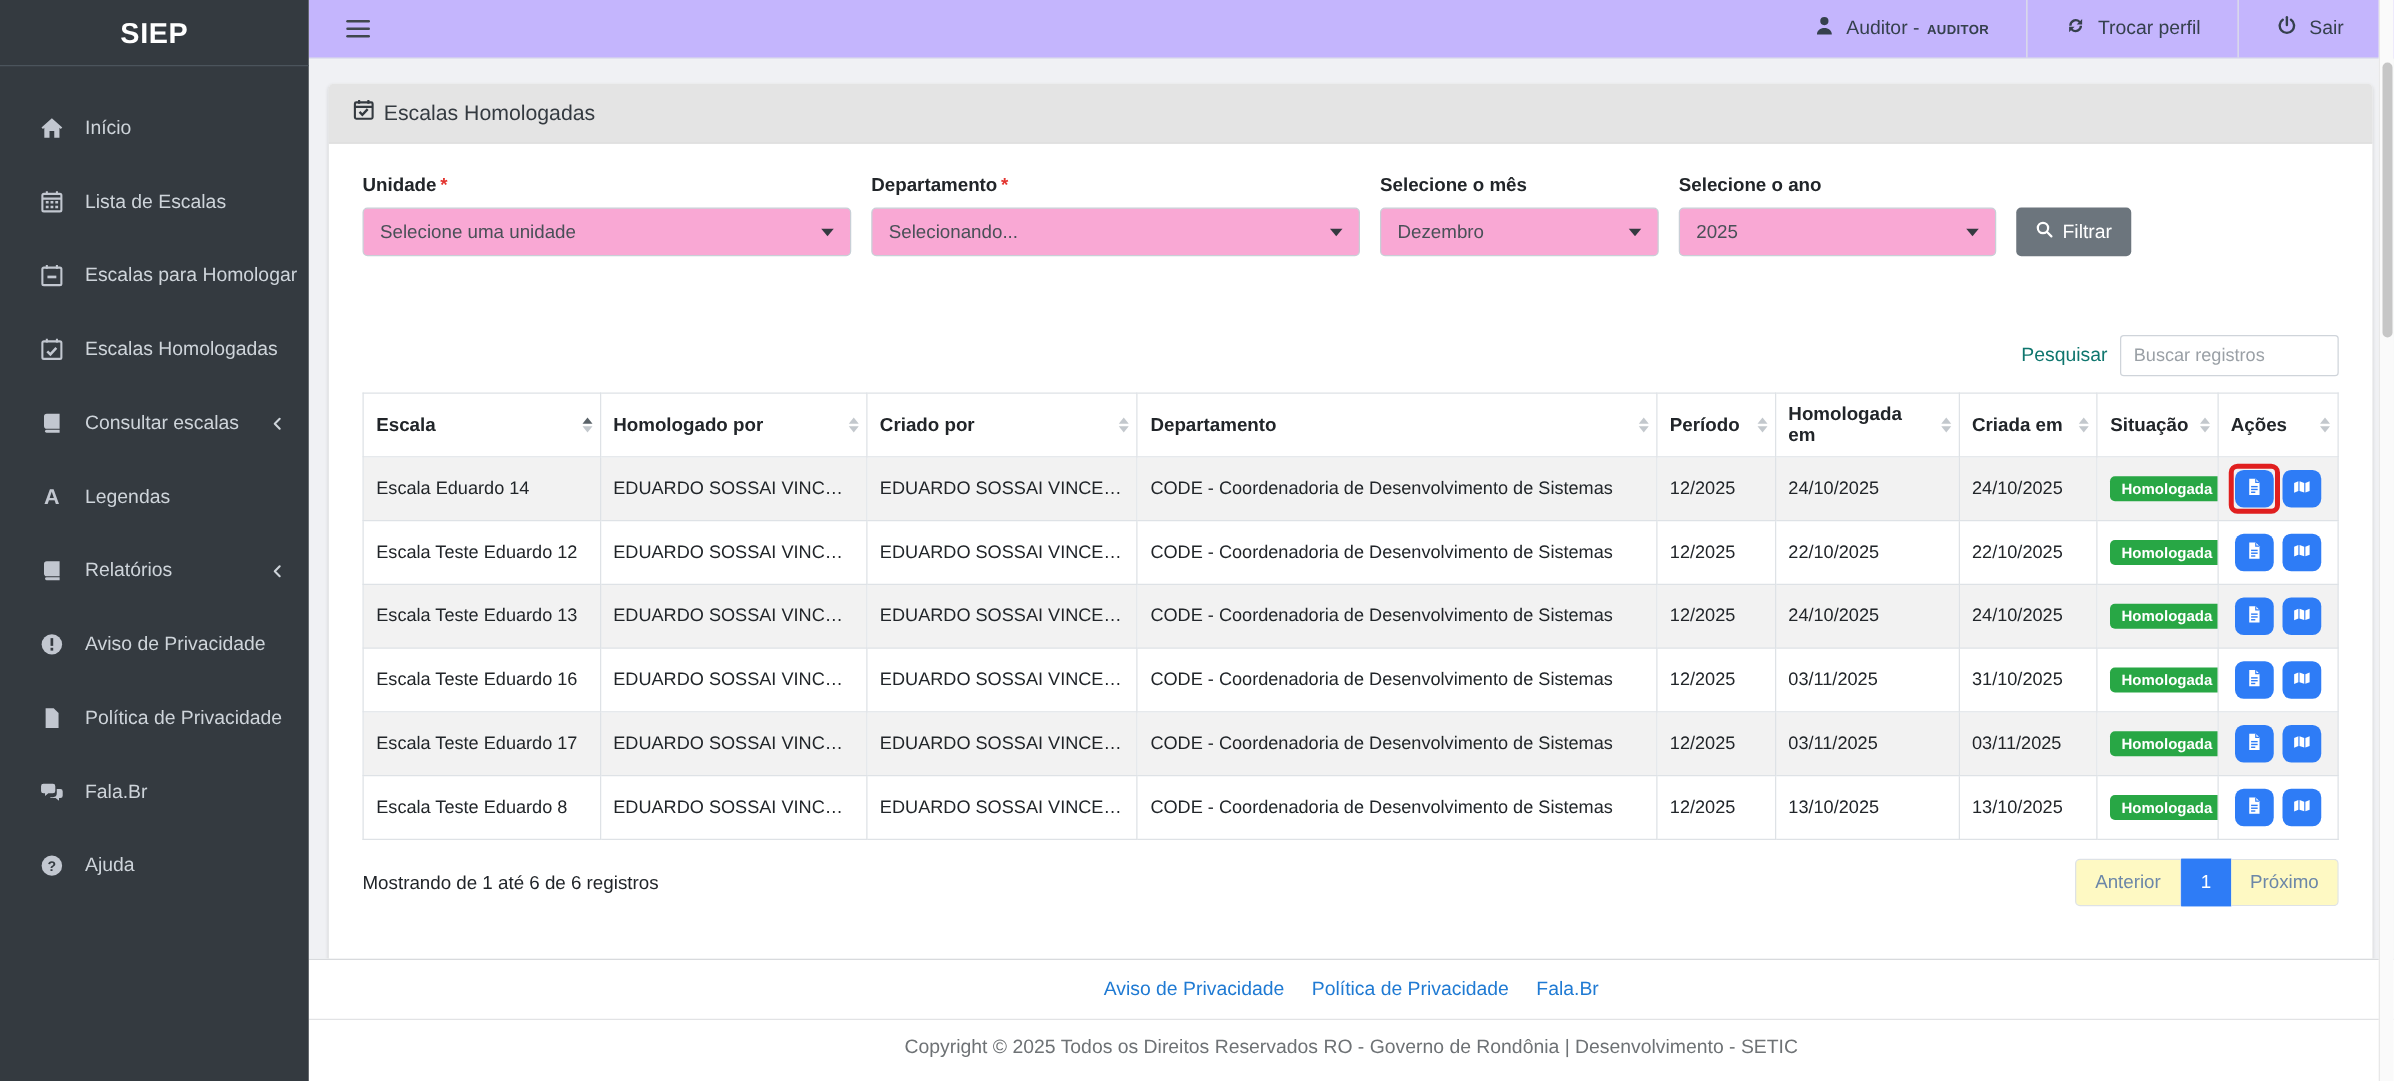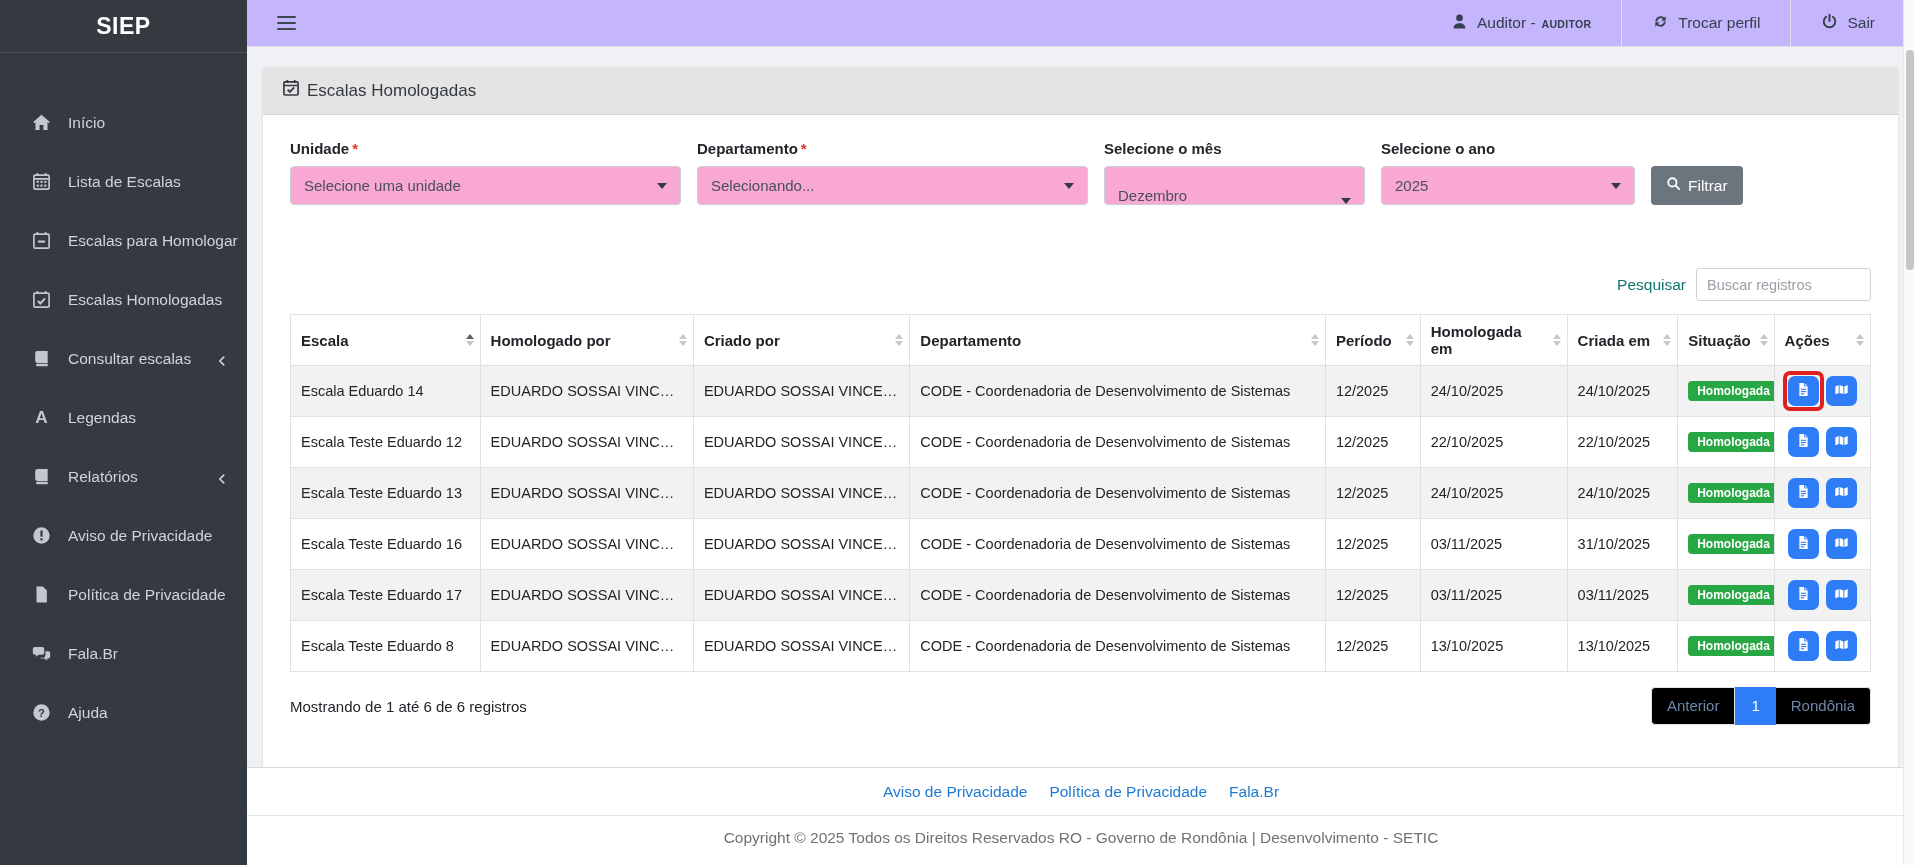--- a/index.html
+++ b/index.html
@@ -6,21 +6,21 @@
   html,body { width:1915px; height:865px; overflow:hidden; }
   body { font-family:"Liberation Sans","DejaVu Sans",sans-serif; background:#fff; color:#212529; }
   .page { position:relative; width:1915px; height:865px; overflow:hidden; }
 
   
   .sidebar { position:absolute; left:0; top:0; width:247px; height:865px; background:#343a40; z-index:5; }
   .brand { height:53px; display:flex; align-items:center; justify-content:center;
            color:#fff; font-size:23px; font-weight:600; letter-spacing:.5px;
            border-bottom:1px solid #4b545c; }
   .nav { padding-top:20px; }
-  .nav-item { height:59px; display:flex; align-items:flex-end; padding:0 18px 0 30px;
+  .nav-item { height:59px; display:flex; align-items:center; padding:0 18px 0 30px;
               color:#ced4da; font-size:15.5px; cursor:pointer; }
   .nav-icon { width:22px; height:20px; margin-right:16px; display:inline-flex; align-items:center; justify-content:center; color:#c2c7d0; flex-shrink:0; }
   .nav-icon svg { width:19px; height:19px; }
   .nav-label { white-space:nowrap; }
   .nav-chevron { margin-left:auto; display:inline-flex; color:#ced4da; }
   .nav-chevron svg { width:14px; height:14px; }
 
   
   .main { margin-left:247px; height:865px; display:flex; flex-direction:column; }
 
@@ -46,21 +46,21 @@
   
   .filter-row { display:flex; gap:16px; align-items:flex-end; }
   .filter-group { display:flex; flex-direction:column; }
   .filter-label { font-weight:700; font-size:15px; color:#212529; margin-bottom:9px; }
   .req { color:#e3342f; margin-left:3px; }
   .select { height:39px; border:1px solid #c8cfd6; border-radius:4px; background:#f9a8d4;
             display:flex; align-items:center; justify-content:space-between;
             padding:0 13px; font-size:15px; color:#495057; cursor:pointer; }
   .caret { width:0; height:0; border-left:5px solid transparent; border-right:5px solid transparent;
            border-top:6px solid #343a40; margin-left:12px; }
-  .w-unidade { width:391px; } .w-depto { width:391px; } .w-mes { width:261px;align-items:flex-end; } .w-ano { width:254px; }
+  .w-unidade { width:391px; } .w-depto { width:391px; } .w-mes { width:223px; } .w-ano { width:254px; }
   .btn-filter { height:39px; padding:0 15px; background:#6c757d; color:#fff; border:none; border-radius:4px;
                 font-size:15.5px; display:flex; align-items:center; gap:7px; cursor:pointer; font-family:inherit; }
   .btn-filter svg { width:15px; height:15px; }
 
   
   .search-row { margin-top:63px; display:flex; justify-content:flex-end; align-items:center; gap:10px; margin-bottom:13px; }
   .search-label { font-size:15.5px; color:#0f766e; }
   .search-input { width:175px; height:33px; border:1px solid #cfd4da; border-radius:3px; padding:0 10px;
                   font-size:14.5px; color:#495057; font-family:inherit; }
   .search-input::placeholder { color:#9aa0a6; }
@@ -82,21 +82,21 @@
   .actions-cell { display:flex; gap:7px; justify-content:center; align-items:center; }
   .action-btn { width:31px; height:30px; border:none; border-radius:7px; background:#2e7cf6;
                 display:inline-flex; align-items:center; justify-content:center; cursor:pointer; }
   .action-btn svg { width:15px; height:15px; }
   .hl-red { display:inline-flex; outline:4px solid #e01f1f; outline-offset:1px; border-radius:2px; }
 
   
   .table-foot { display:flex; justify-content:space-between; align-items:center; margin-top:15px; }
   .table-info { font-size:15px; color:#212529; }
   .pagination { display:flex; }
-  .page-btn { border:1px solid #dee2e6; background:#000000; color:#6c87a8; font-size:15px;
+  .page-btn { border:1px solid #dee2e6; background:#fef9c3; color:#6c87a8; font-size:15px;
               padding:9px 15px; cursor:pointer; line-height:1.2; }
   .page-btn.prev { border-radius:4px 0 0 4px; }
   .page-btn.next { border-radius:0 4px 4px 0; border-left:none; }
   .page-btn.active { background:#2e7cf6; border-color:#2e7cf6; color:#fff; }
 
   
   .footer { background:#fff; border-top:1px solid #d8dadd; flex-shrink:0; }
   .footer-links { display:flex; justify-content:center; gap:22px; padding:15px 0 14px; }
   .footer-links a { color:#1f7ad3; font-size:15.5px; text-decoration:none; cursor:pointer; }
   .copyright { border-top:1px solid #e2e3e5; text-align:center; padding:13px 0 18px;
@@ -569,21 +569,21 @@
                   </td>
                 </tr>
               </tbody>
           </table>
 
           <div class="table-foot">
             <span class="table-info">Mostrando de 1 até 6 de 6 registros</span>
             <div class="pagination">
               <span class="page-btn prev">Anterior</span>
               <span class="page-btn active">1</span>
-              <span class="page-btn next">Rondônia</span>
+              <span class="page-btn next">Próximo</span>
             </div>
           </div>
 
         </div>
       </div>
     </section>
 
     <footer class="footer">
       <div class="footer-links">
         <a>Aviso de Privacidade</a>

